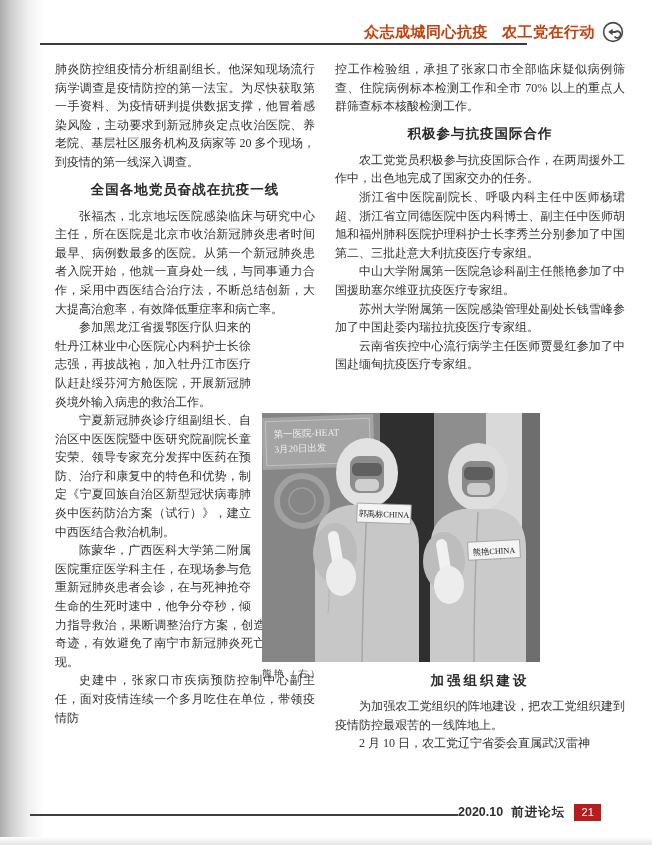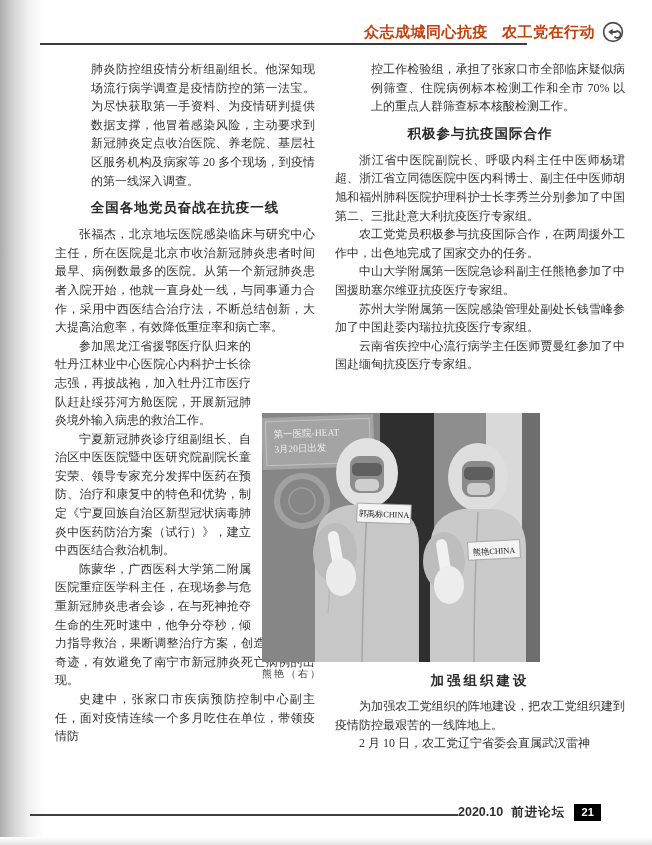--- a/index.html
+++ b/index.html
@@ -61,21 +61,21 @@
     top: 60px;
     font-size: 12px;
     line-height: 18.6px;
     text-align: justify;
     text-align-last: left;
     color: #333333;
   }
   .col-left  { left: 55px;  width: 260px; }
   .col-right { left: 335px; width: 290px; }
   .col p { margin: 0; text-indent: 2em; }
-  .col p.no-indent { text-indent: 0; margin-left: 36px; }
+  .col p.no-indent { text-indent: 0; }
   .sec-heading {
     margin: 8px 0 7px 0;
     text-align-last: center;
     font-weight: bold;
     font-size: 13.5px;
     line-height: 20px;
     color: #2b2b2b;
     letter-spacing: 1px;
     text-indent: 0;
   }
@@ -128,24 +128,24 @@
   .footer .journal {
     margin-left: 8px;
     font-size: 12.5px;
     font-weight: bold;
     letter-spacing: 1px;
     color: #2e2e2e;
   }
   .footer .page-number-box {
     margin-left: 9px;
     width: 27px; height: 17px;
-    background: #000000;
+    background: #b91c1c;
     color: #ffffff;
     font-size: 11px;
-    font-weight: bold;
+    font-weight: normal;
     display: flex;
     align-items: center;
     justify-content: center;
     font-family: "Liberation Sans", "DejaVu Sans", sans-serif;
   }
 </style>
 </head>
 <body>
 
 <div class="page">
@@ -172,22 +172,22 @@
     <div class="photo-wrap-float"></div>
     <p>参加黑龙江省援鄂医疗队归来的牡丹江林业中心医院心内科护士长徐志强，再披战袍，加入牡丹江市医疗队赶赴绥芬河方舱医院，开展新冠肺炎境外输入病患的救治工作。</p>
     <p>宁夏新冠肺炎诊疗组副组长、自治区中医医院暨中医研究院副院长童安荣、领导专家充分发挥中医药在预防、治疗和康复中的特色和优势，制定《宁夏回族自治区新型冠状病毒肺炎中医药防治方案（试行）》，建立中西医结合救治机制。</p>
     <p>陈蒙华，广西医科大学第二附属医院重症医学科主任，在现场参与危重新冠肺炎患者会诊，在与死神抢夺生命的生死时速中，他争分夺秒，倾力指导救治，果断调整治疗方案，创造了生命的奇迹，有效避免了南宁市新冠肺炎死亡病例的出现。</p>
     <p>史建中，张家口市疾病预防控制中心副主任，面对疫情连续一个多月吃住在单位，带领疫情防</p>
   </div>
 
   <div class="col col-right">
     <p class="no-indent">控工作检验组，承担了张家口市全部临床疑似病例筛查、住院病例标本检测工作和全市 70% 以上的重点人群筛查标本核酸检测工作。</p>
     <div class="sec-heading">积极参与抗疫国际合作</div>
+    <p>农工党党员积极参与抗疫国际合作，在两周援外工作中，出色地完成了国家交办的任务。</p>
     <p>浙江省中医院副院长、呼吸内科主任中医师杨珺超、浙江省立同德医院中医内科博士、副主任中医师胡旭和福州肺科医院护理科护士长李秀兰分别参加了中国第二、三批赴意大利抗疫医疗专家组。</p>
-    <p>农工党党员积极参与抗疫国际合作，在两周援外工作中，出色地完成了国家交办的任务。</p>
     <p>中山大学附属第一医院急诊科副主任熊艳参加了中国援助塞尔维亚抗疫医疗专家组。</p>
     <p>苏州大学附属第一医院感染管理处副处长钱雪峰参加了中国赴委内瑞拉抗疫医疗专家组。</p>
     <p>云南省疾控中心流行病学主任医师贾曼红参加了中国赴缅甸抗疫医疗专家组。</p>
     <div class="photo-flow-spacer"></div>
     <div class="sec-heading wide">加强组织建设</div>
     <p>为加强农工党组织的阵地建设，把农工党组织建到疫情防控最艰苦的一线阵地上。</p>
     <p>2 月 10 日，农工党辽宁省委会直属武汉雷神</p>
   </div>
 
   <div class="photo-figure">

